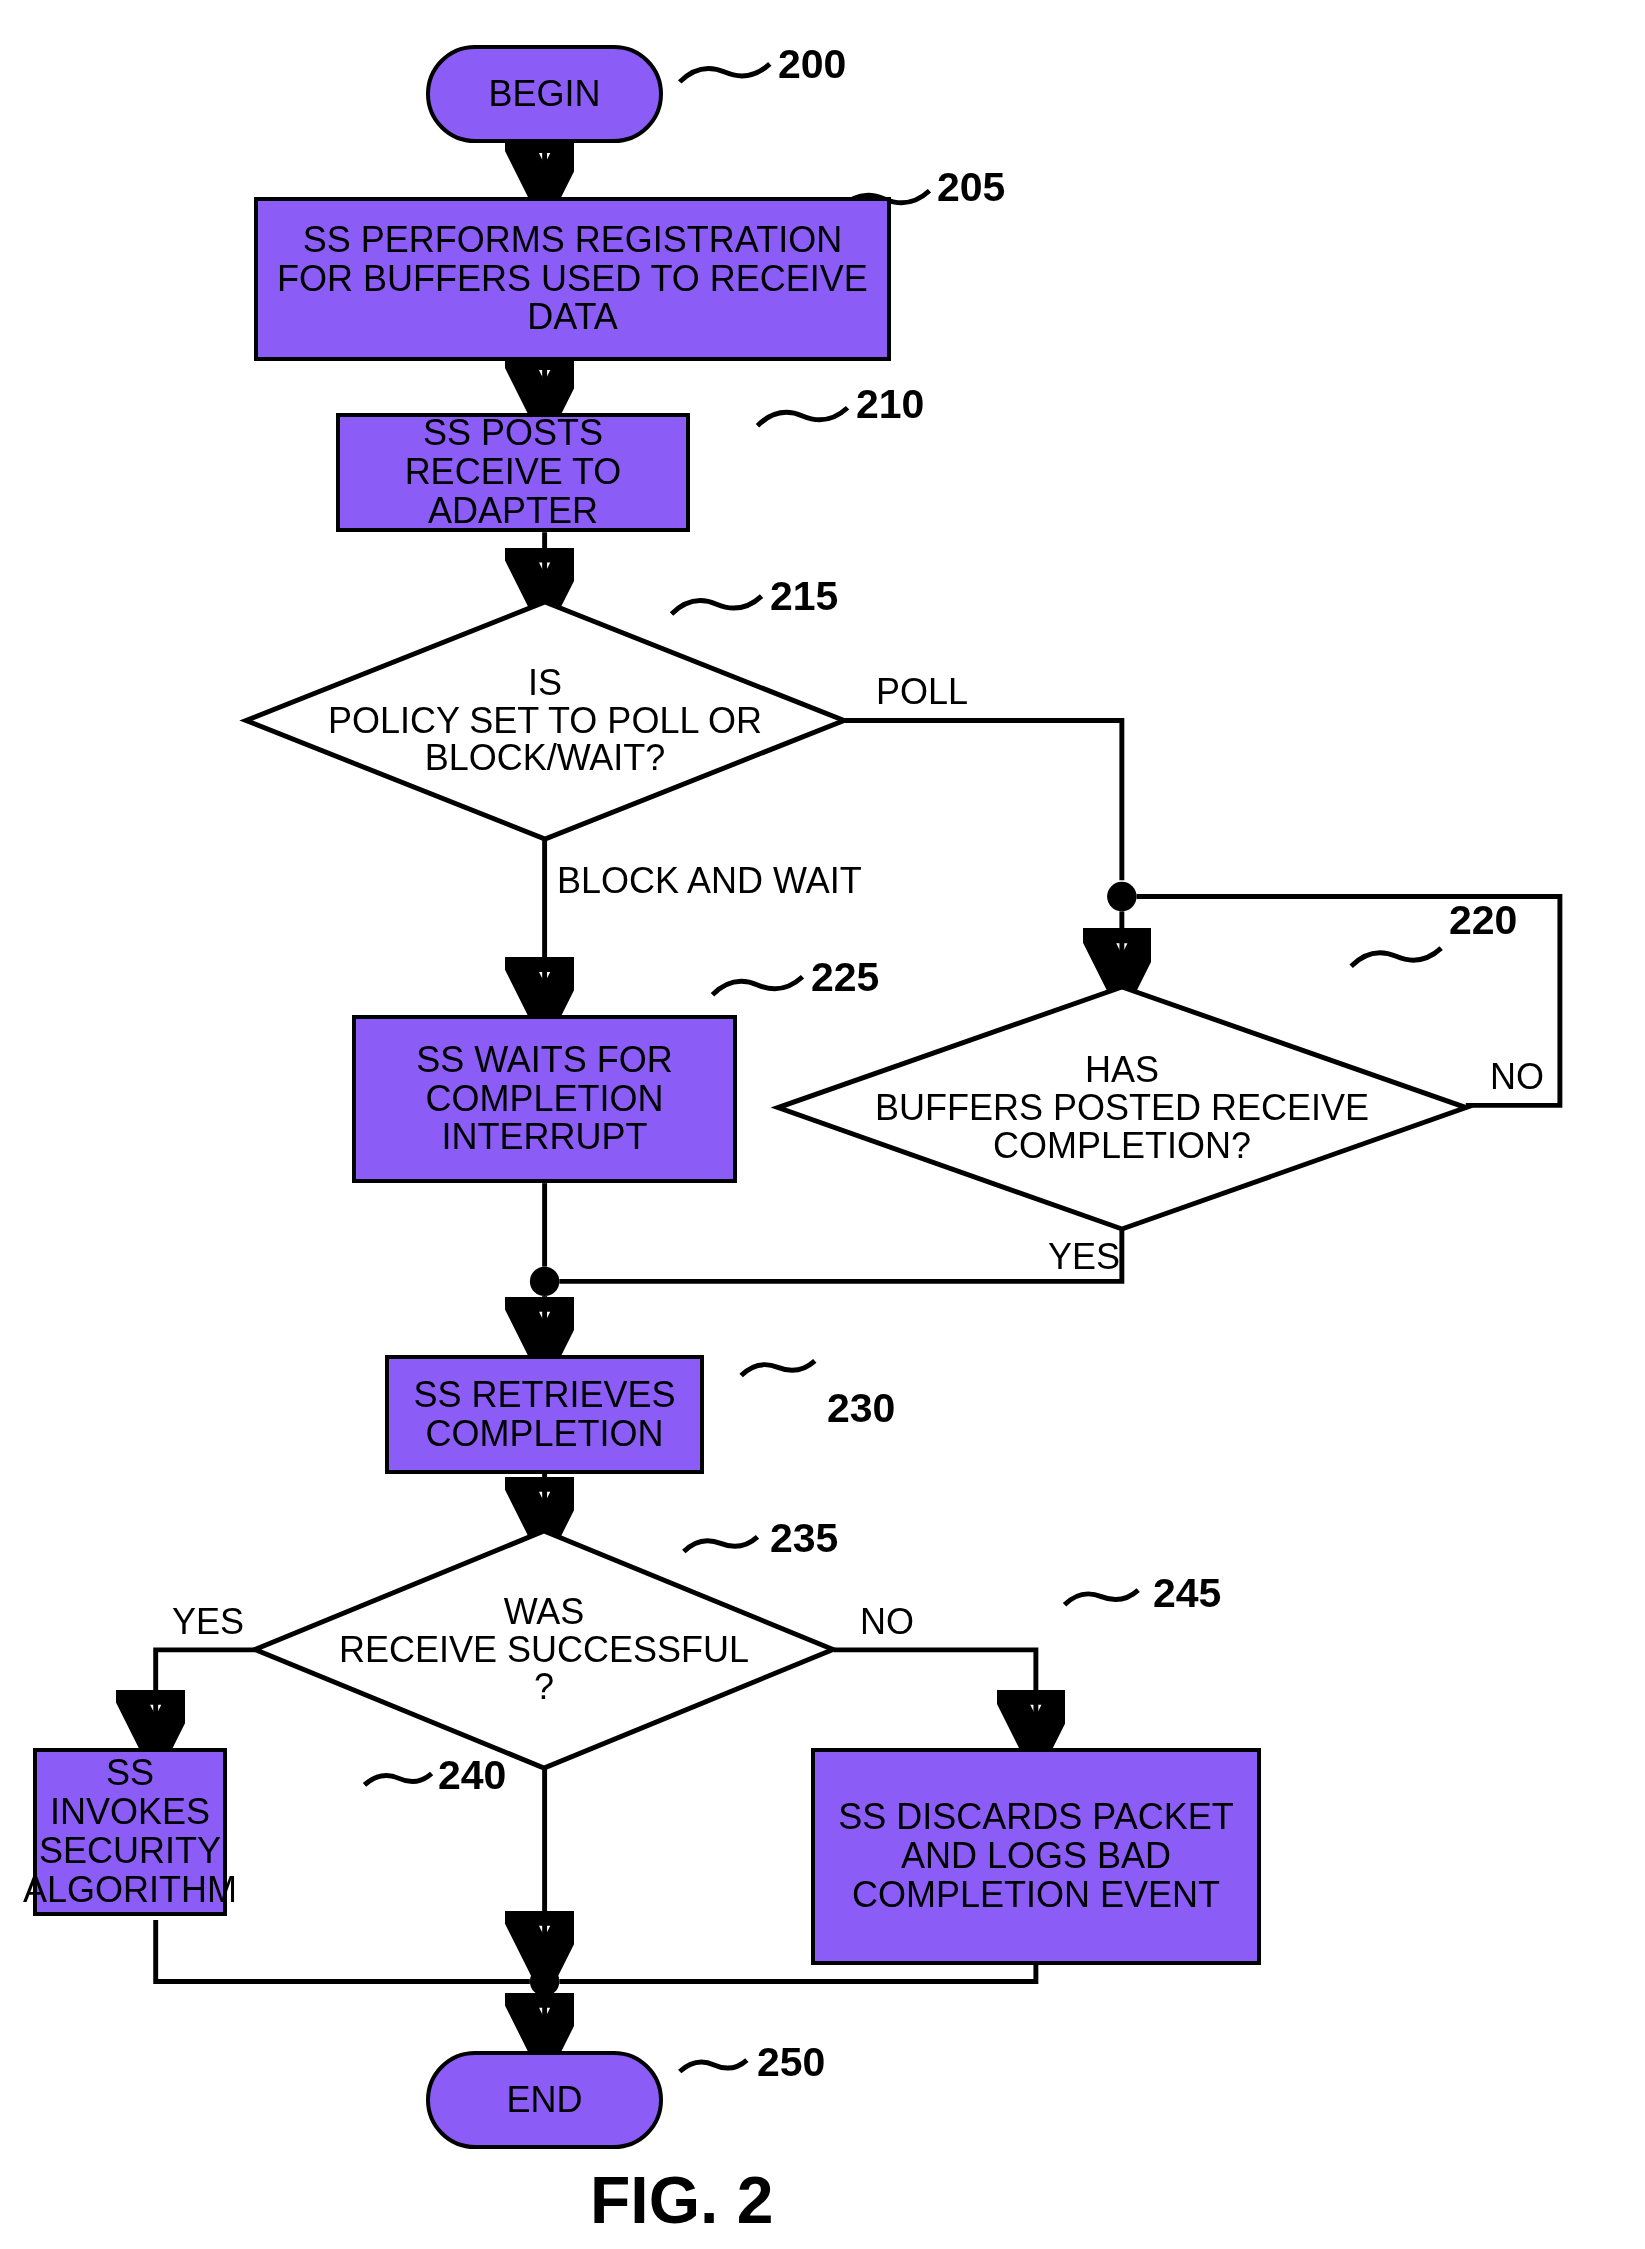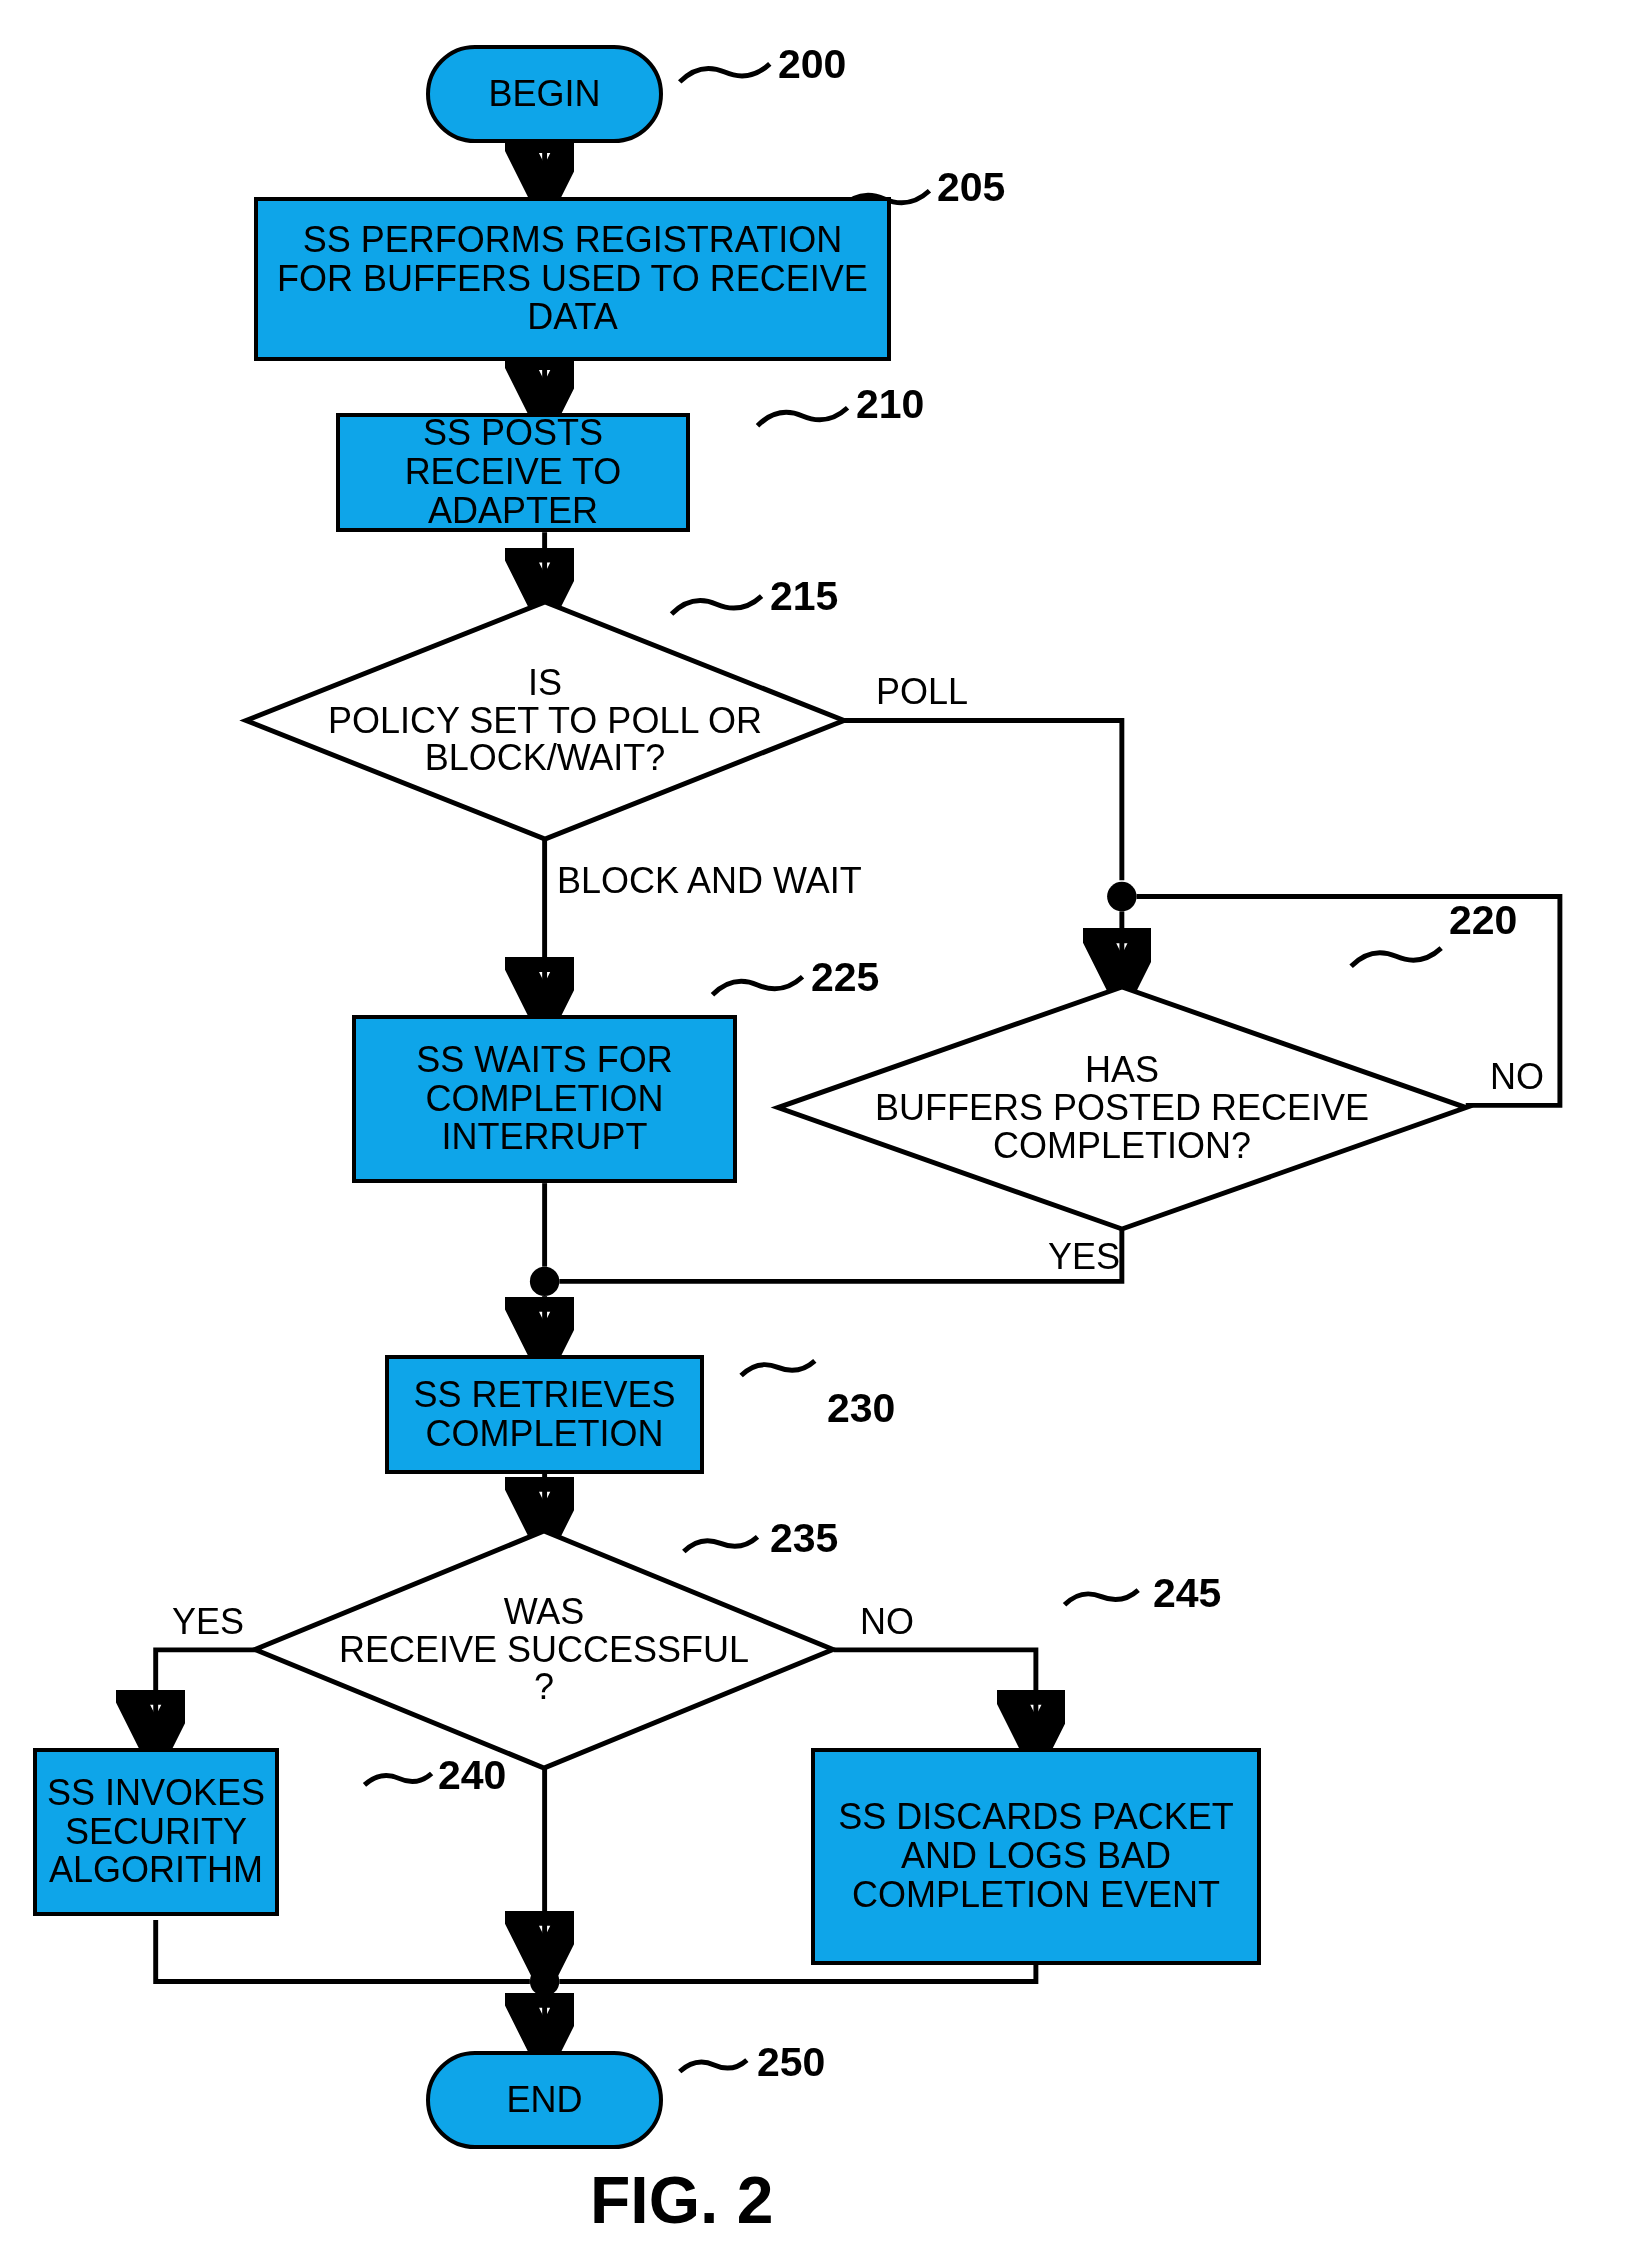--- a/index.html
+++ b/index.html
@@ -17,21 +17,21 @@
   .node {
     position: absolute;
     box-sizing: border-box;
     display: flex;
     align-items: center;
     justify-content: center;
     text-align: center;
     line-height: 1.08;
     font-size: 36px;
     font-weight: 400;
-    background: #0ea5e9;
+    background: #8b5cf6;
   }
   .terminator {
     border: 4.9px solid #000;
     border-radius: 57px;
   }
   .process {
     border: 4.9px solid #000;
   }
   .decision-wrap {
     position: absolute;
@@ -201,21 +201,21 @@
   <div class="decision-wrap" style="left:255px; top:1531px; width:578px; height:237px;">
     <svg viewBox="0 0 706 290" preserveAspectRatio="none">
       <polygon points="353,0 706,145 353,290 0,145" fill="#fff" stroke="#000" stroke-width="6"></polygon>
     </svg>
     <div class="decision-label" style="white-space:pre-line;">WAS
 RECEIVE SUCCESSFUL
 ?</div>
   </div>
   <div class="ref-num" style="left:770px; top:1515px;">235</div>
 
-  <div class="node process" style="left:33px; top:1748px; width:246px; height:168px; padding:0 8.2px;">
+  <div class="node process" style="left:33px; top:1748px; width:194px; height:168px; padding:0 8.2px;">
     <span>SS INVOKES SECURITY ALGORITHM</span>
   </div>
   <div class="ref-num" style="left:438px; top:1752px;">240</div>
 
   <div class="node process" style="left:811px; top:1748px; width:450px; height:217px; padding:0 11.5px;">
     <span>SS DISCARDS PACKET AND LOGS BAD COMPLETION EVENT</span>
   </div>
   <div class="ref-num" style="left:1153px; top:1570px;">245</div>
 
   <div class="node terminator" style="left:426px; top:2051px; width:237px; height:98px;">

